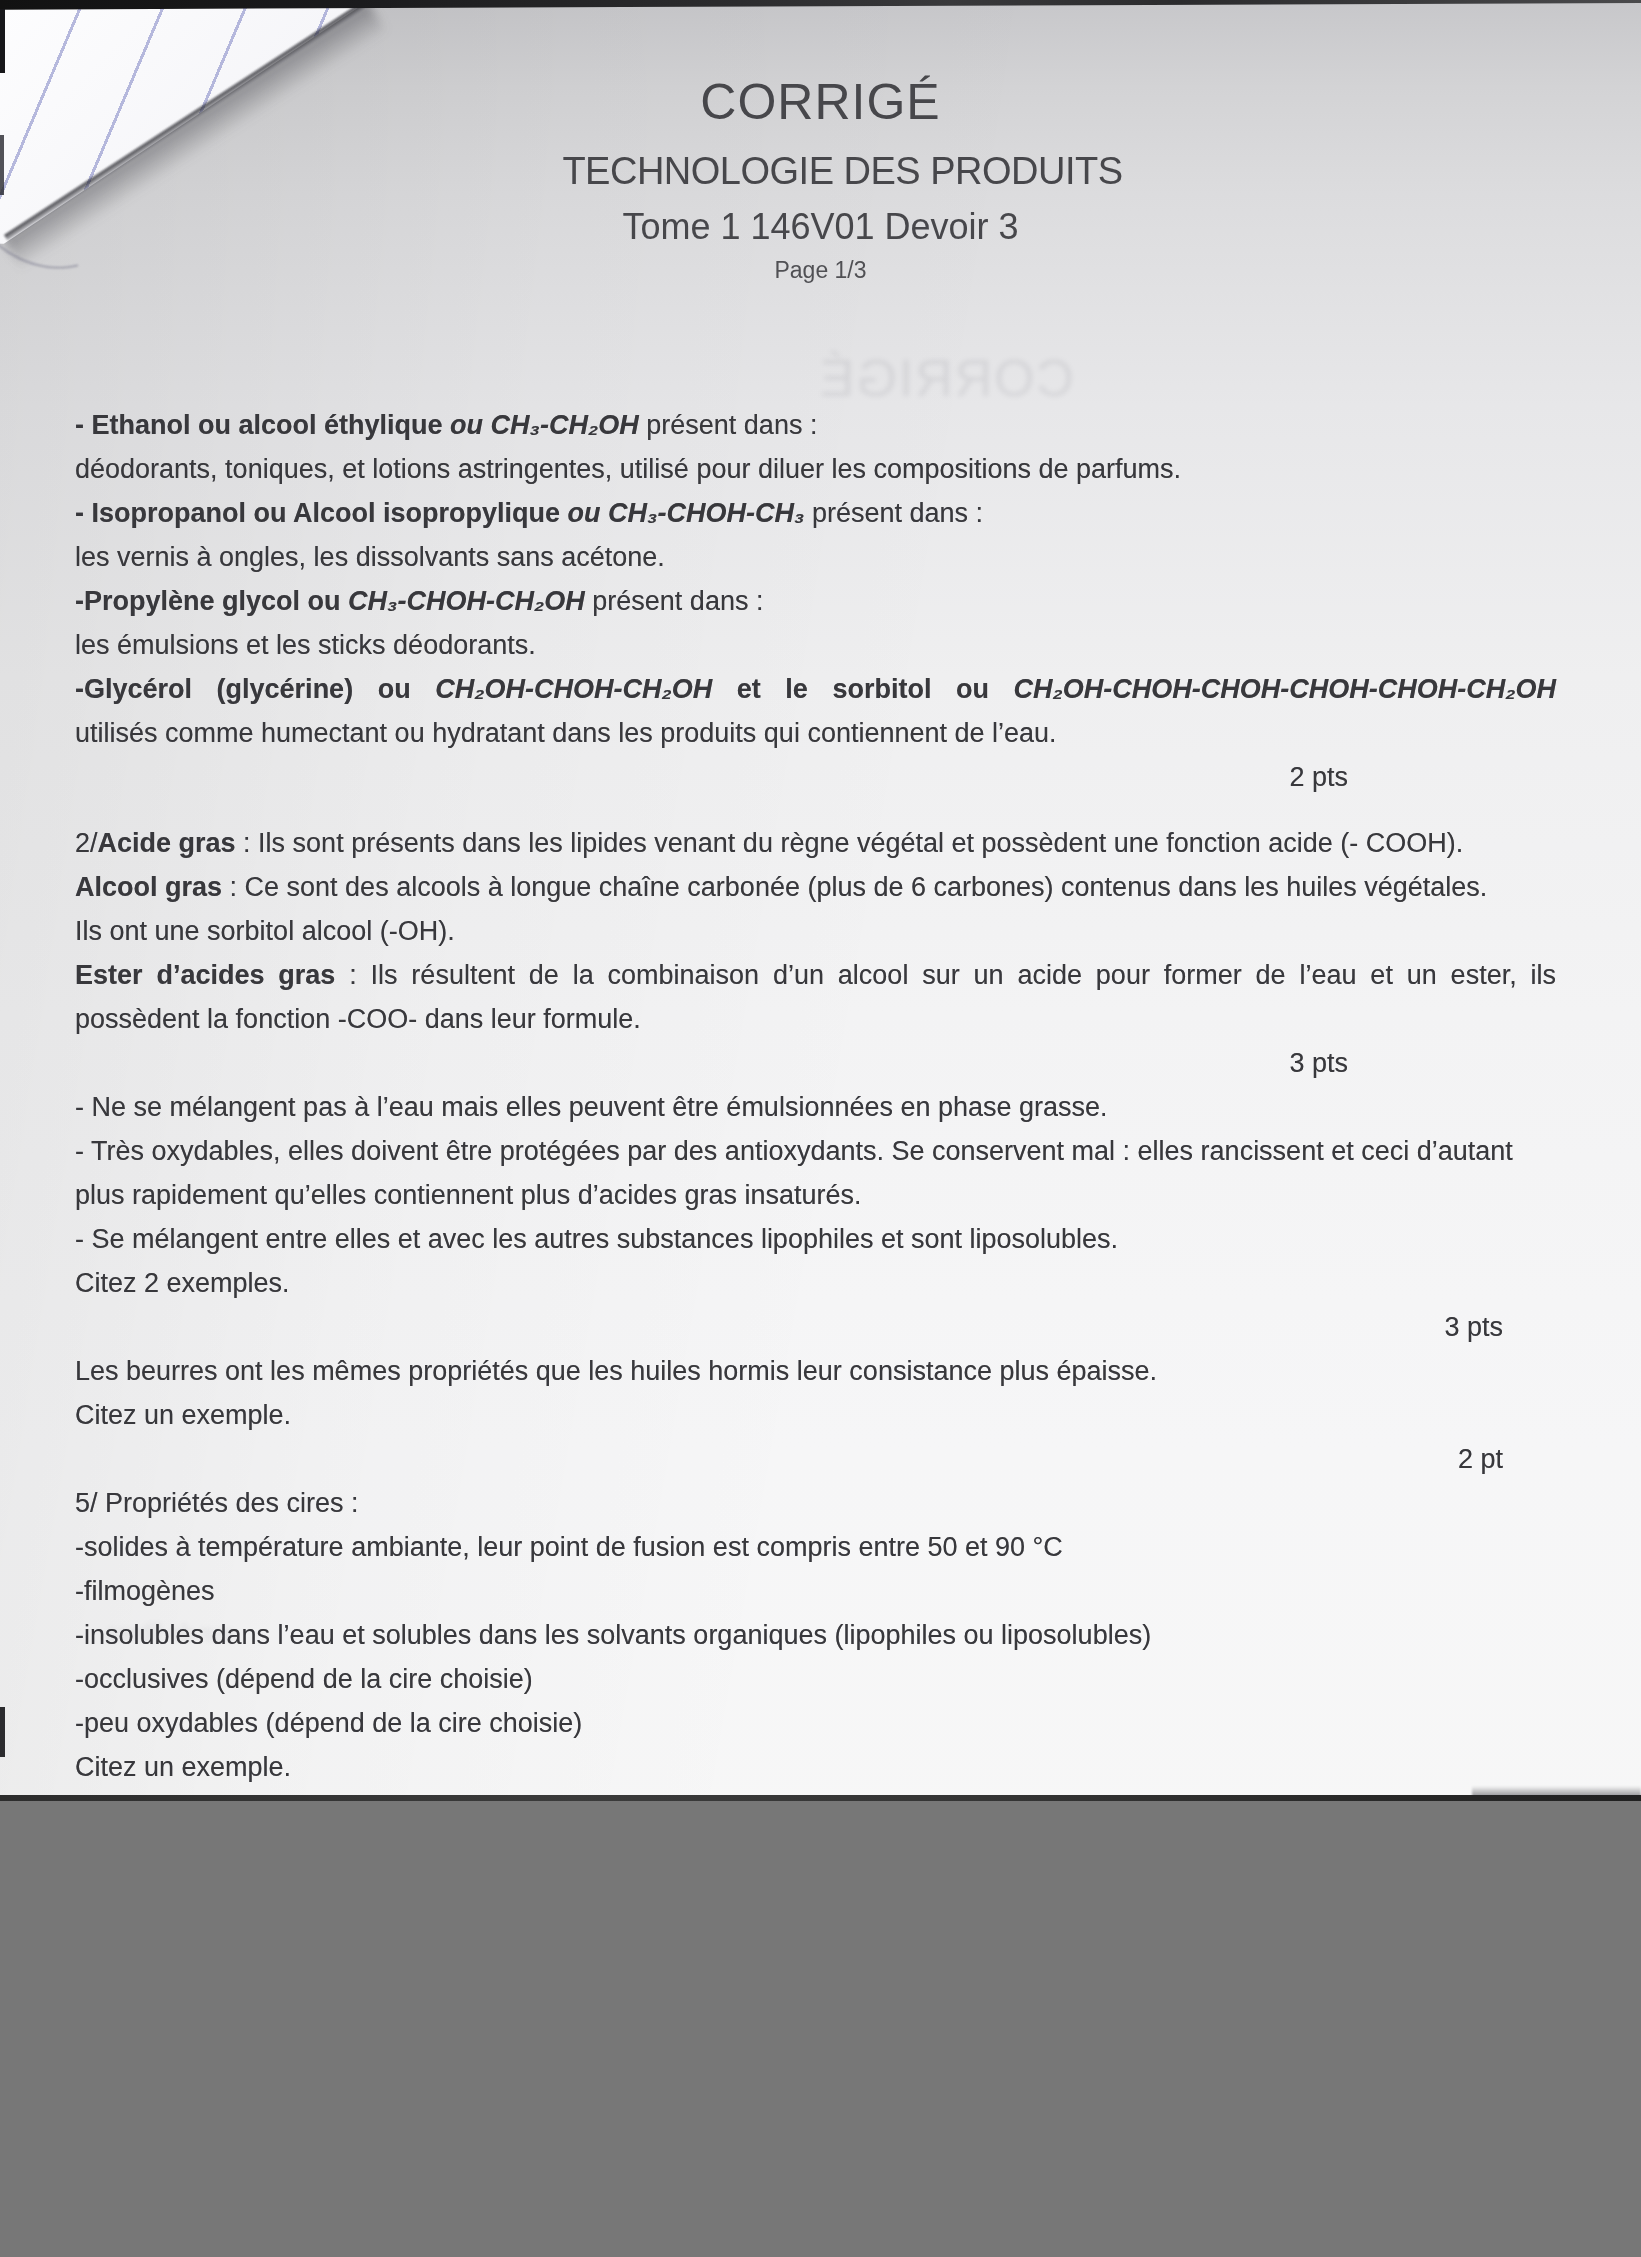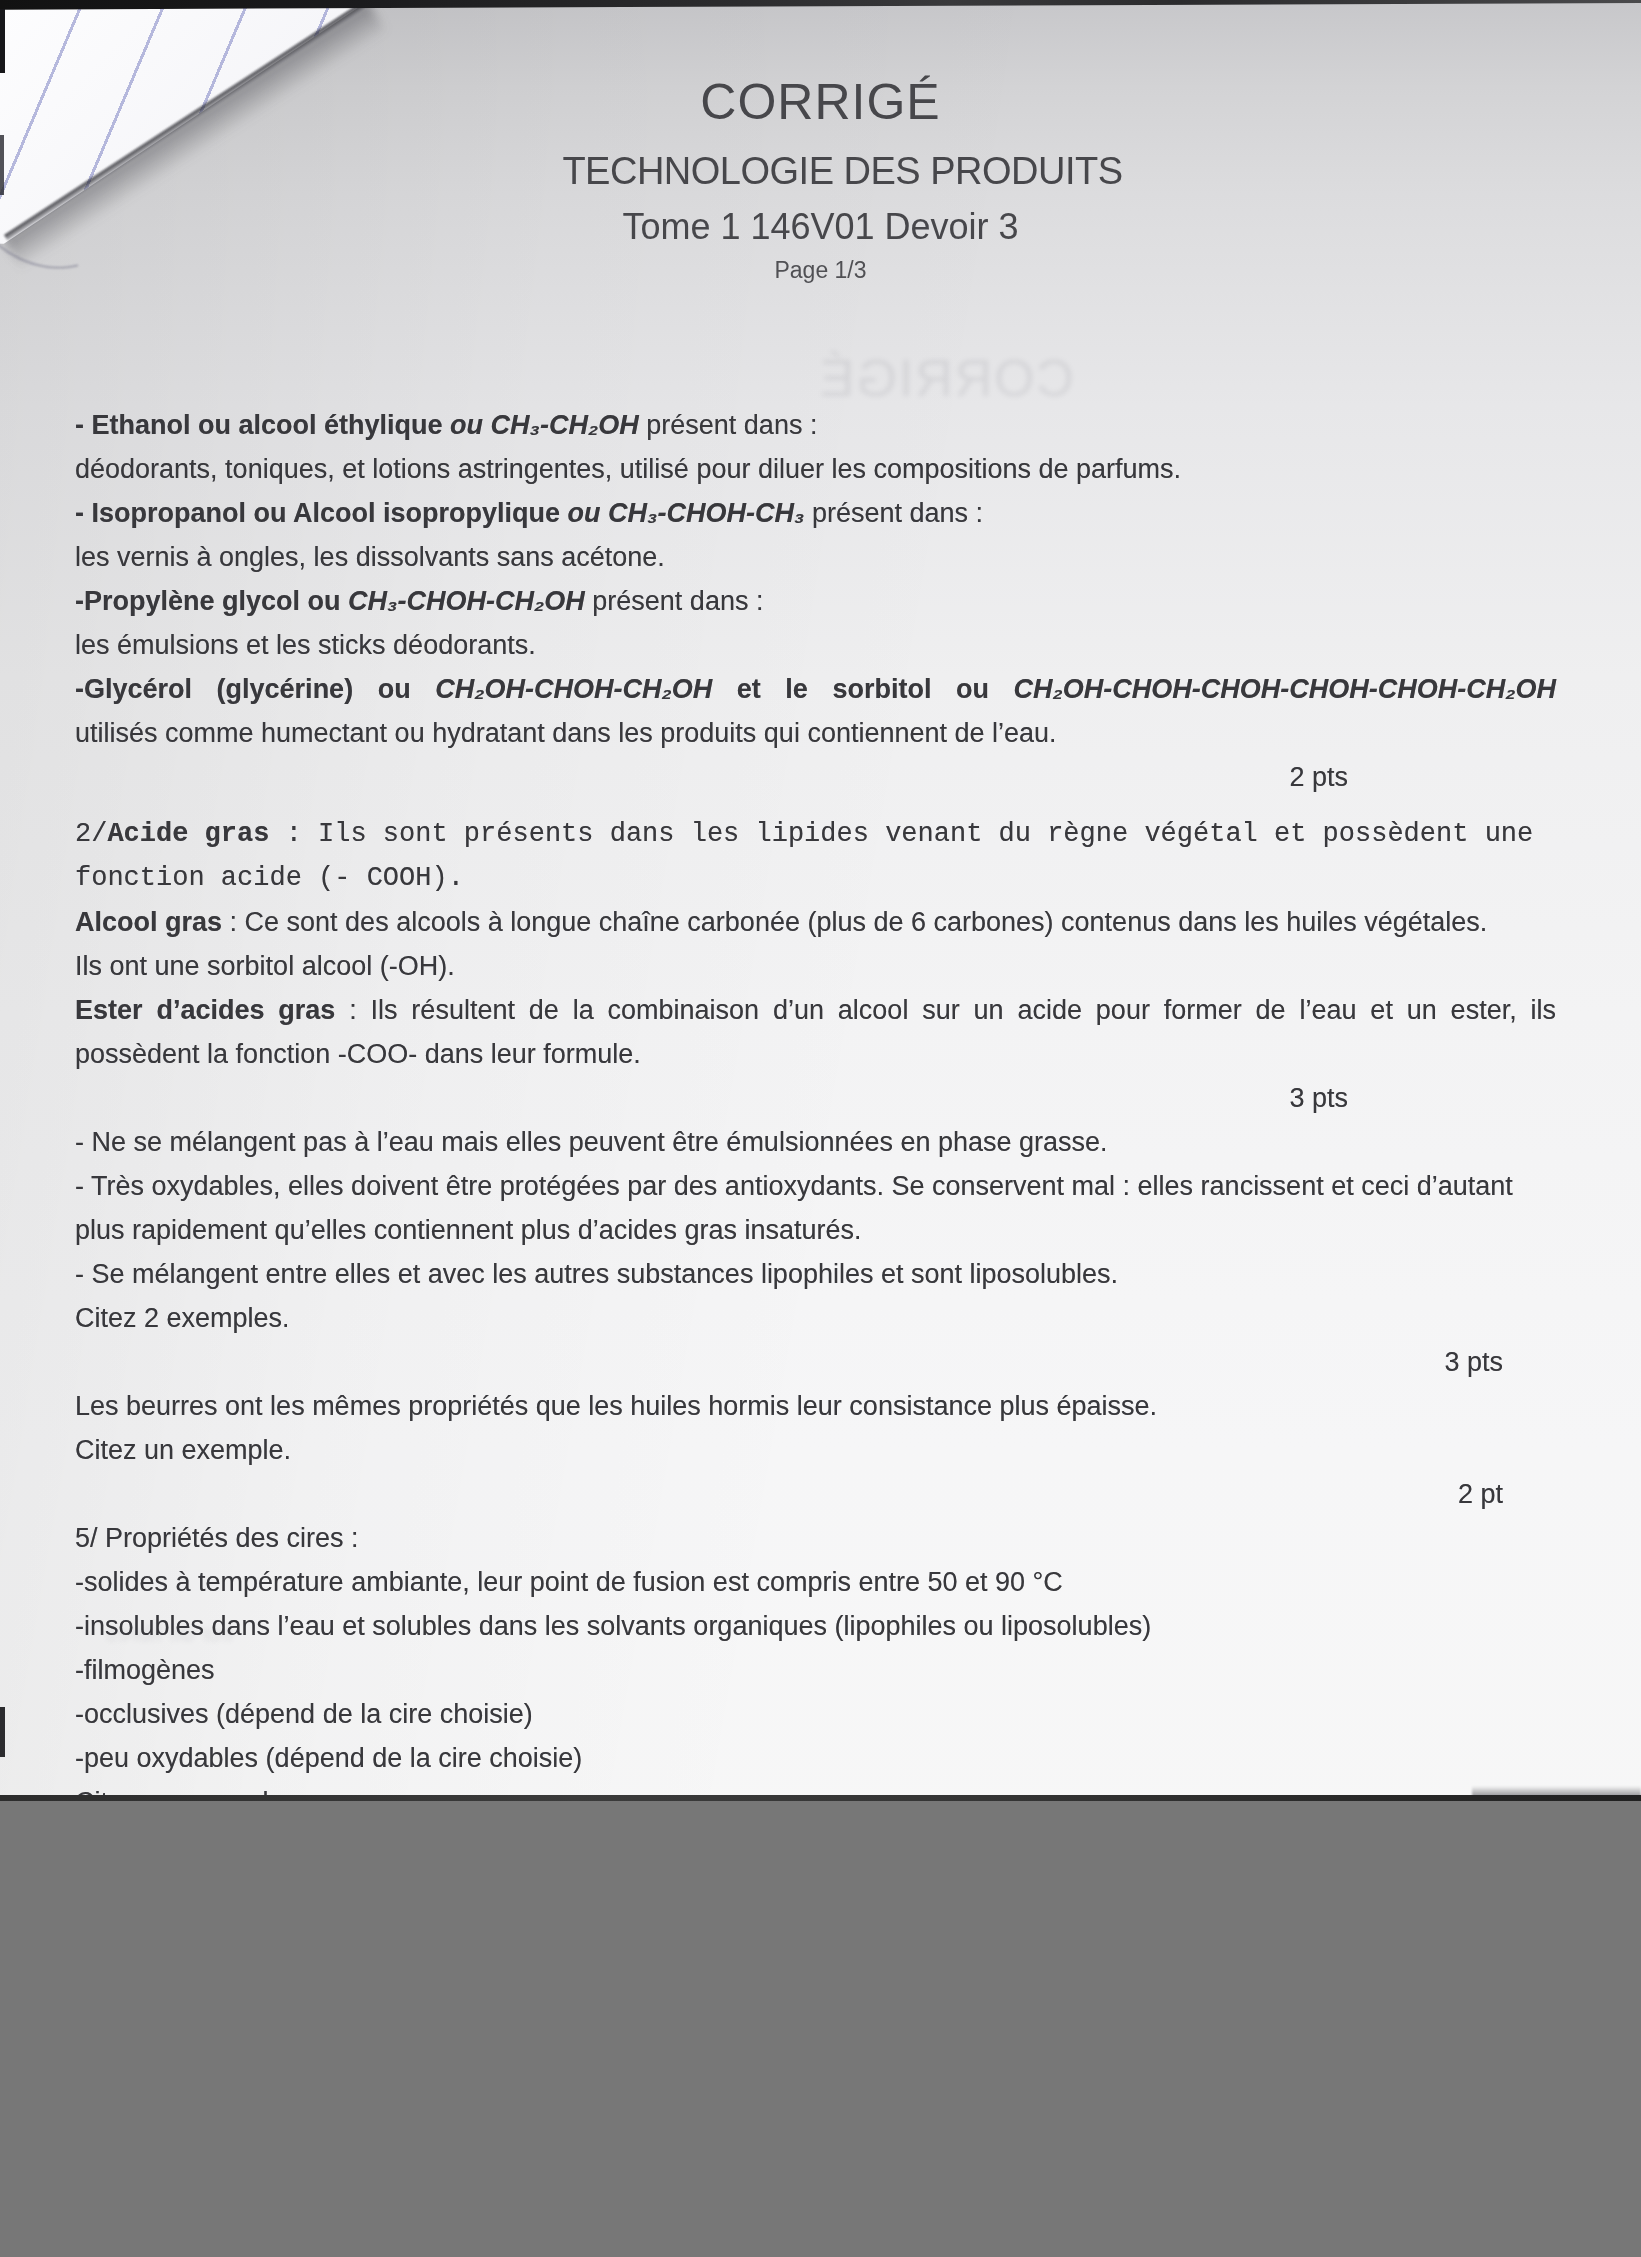--- a/index.html
+++ b/index.html
@@ -109,39 +109,39 @@
   <div class="body">
       <div class="line" style="margin-top: 52px;"><span class="seg-b">- Ethanol ou alcool éthylique </span><span class="seg-bi">ou CH₃-CH₂OH</span><span class="seg-r"> présent dans :</span></div>
       <div class="line"><span class="seg-r">déodorants, toniques, et lotions astringentes, utilisé pour diluer les compositions de parfums.</span></div>
       <div class="line"><span class="seg-b">- Isopropanol ou Alcool isopropylique </span><span class="seg-bi">ou CH₃-CHOH-CH₃</span><span class="seg-r"> présent dans :</span></div>
       <div class="line"><span class="seg-r">les vernis à ongles, les dissolvants sans acétone.</span></div>
       <div class="line"><span class="seg-b">-Propylène glycol ou </span><span class="seg-bi">CH₃-CHOH-CH₂OH</span><span class="seg-r"> présent dans :</span></div>
       <div class="line"><span class="seg-r">les émulsions et les sticks déodorants.</span></div>
       <div class="line just"><span class="seg-b">-Glycérol (glycérine) ou </span><span class="seg-bi">CH₂OH-CHOH-CH₂OH</span><span class="seg-b"> et le sorbitol ou </span><span class="seg-bi">CH₂OH-CHOH-CHOH-CHOH-CHOH-CH₂OH</span></div>
       <div class="line"><span class="seg-r">utilisés comme humectant ou hydratant dans les produits qui contiennent de l’eau.</span></div>
       <div class="line pts-a"><span class="seg-r">2 pts</span></div>
-      <div class="line" style="margin-top: 13px; font-family: Liberation Mono, monospace;"><span class="seg-r">2/</span><span class="seg-b">Acide gras</span><span class="seg-r"> : Ils sont présents dans les lipides venant du règne végétal et possèdent une fonction acide (- COOH).</span></div>
+      <div class="line" style="margin-top: 22px;"><span class="seg-r">2/</span><span class="seg-b">Acide gras</span><span class="seg-r"> : Ils sont présents dans les lipides venant du règne végétal et possèdent une fonction acide (- COOH).</span></div>
       <div class="line"><span class="seg-b">Alcool gras</span><span class="seg-r"> : Ce sont des alcools à longue chaîne carbonée (plus de 6 carbones) contenus dans les huiles végétales.</span></div>
       <div class="line"><span class="seg-r">Ils ont une sorbitol alcool (-OH).</span></div>
       <div class="line just"><span class="seg-b">Ester d’acides gras</span><span class="seg-r"> : Ils résultent de la combinaison d’un alcool sur un acide pour former de l’eau et un ester, ils</span></div>
       <div class="line"><span class="seg-r">possèdent la fonction -COO- dans leur formule.</span></div>
       <div class="line pts-a"><span class="seg-r">3 pts</span></div>
       <div class="line"><span class="seg-r">- Ne se mélangent pas à l’eau mais elles peuvent être émulsionnées en phase grasse.</span></div>
       <div class="line"><span class="seg-r">- Très oxydables, elles doivent être protégées par des antioxydants. Se conservent mal : elles rancissent et ceci d’autant</span></div>
       <div class="line"><span class="seg-r">plus rapidement qu’elles contiennent plus d’acides gras insaturés.</span></div>
       <div class="line"><span class="seg-r">- Se mélangent entre elles et avec les autres substances lipophiles et sont liposolubles.</span></div>
       <div class="line"><span class="seg-r">Citez 2 exemples.</span></div>
       <div class="line pts-b"><span class="seg-r">3 pts</span></div>
       <div class="line"><span class="seg-r">Les beurres ont les mêmes propriétés que les huiles hormis leur consistance plus épaisse.</span></div>
       <div class="line"><span class="seg-r">Citez un exemple.</span></div>
       <div class="line pts-b"><span class="seg-r">2 pt</span></div>
       <div class="line"><span class="seg-r">5/ Propriétés des cires :</span></div>
       <div class="line"><span class="seg-r">-solides à température ambiante, leur point de fusion est compris entre 50 et 90 °C</span></div>
+      <div class="line"><span class="seg-r">-filmogènes</span></div>
       <div class="line"><span class="seg-r">-insolubles dans l’eau et solubles dans les solvants organiques (lipophiles ou liposolubles)</span></div>
-      <div class="line"><span class="seg-r">-filmogènes</span></div>
       <div class="line"><span class="seg-r">-occlusives (dépend de la cire choisie)</span></div>
       <div class="line"><span class="seg-r">-peu oxydables (dépend de la cire choisie)</span></div>
       <div class="line"><span class="seg-r">Citez un exemple.</span></div>
       <div class="line pts-b" style="margin-top: 19.3px;"><span class="seg-r">3 pts</span></div>
     </div>
 
   <div class="bottom-smear"></div>
   <div class="bottom-left-mark"></div>
   <div class="bottom-strip"></div>
 

